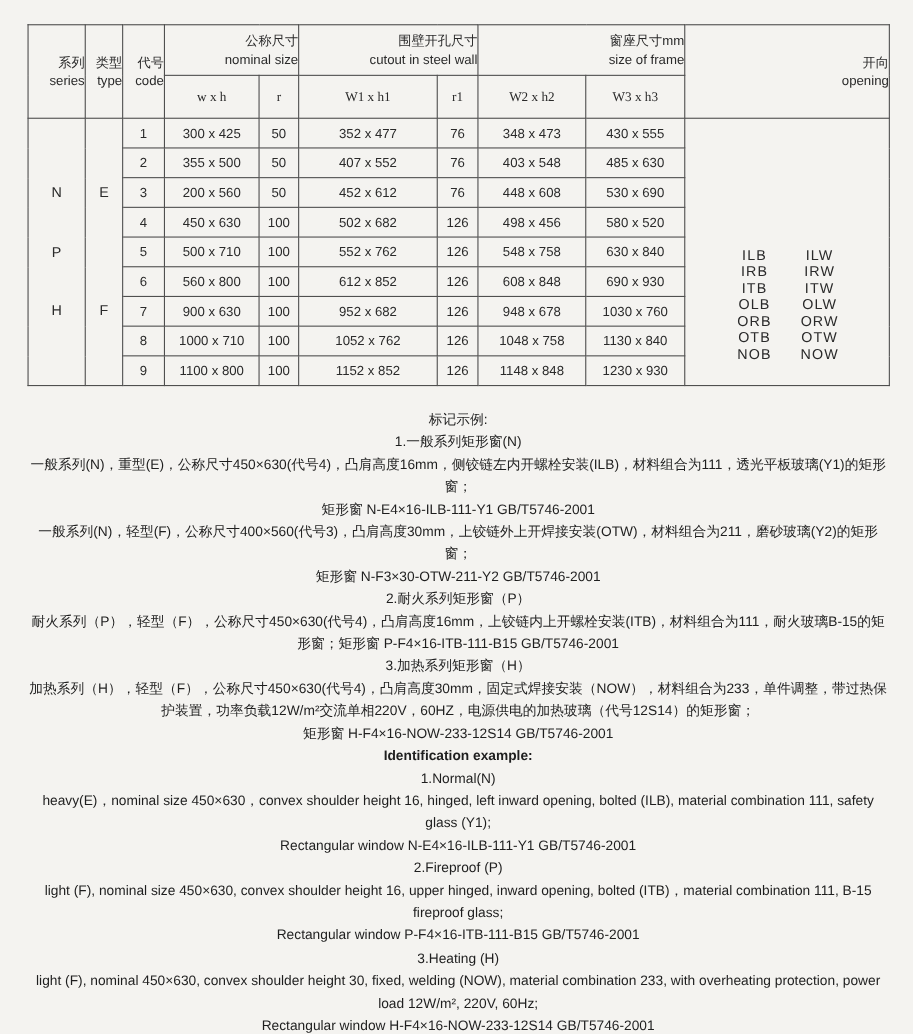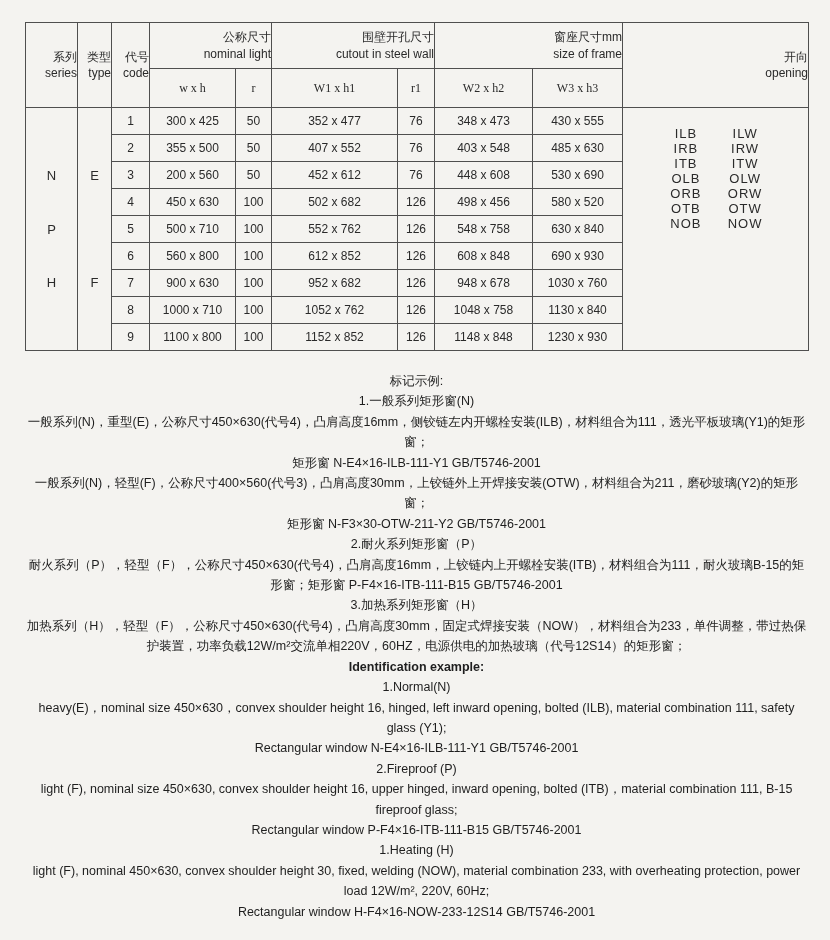--- a/index.html
+++ b/index.html
@@ -57,21 +57,21 @@
   .abs-label {
     position: absolute;
     left: 0; right: 0;
     transform: translateY(-50%);
     text-align: center;
     font-size: 13px;
   }
   .opening-box {
     display: flex;
     flex-direction: column;
-    justify-content: flex-start;
+    justify-content: flex-end;
     height: 203px;
     padding: 0;
     margin: 10px 0 13px 0;
   }
   .opening-row {
     display: grid;
     grid-template-columns: 1fr 1fr;
     width: 64%;
     margin: 0 auto;
     font-size: 13px;
@@ -121,21 +121,21 @@
         </th>
         <th rowspan="2">
           <div class="hdr-stack">
             <span>代号</span>
             <span>code</span>
           </div>
         </th>
         <th colspan="2">
           <div class="hdr-stack">
             <span>公称尺寸</span>
-            <span>nominal light</span>
+            <span>nominal size</span>
           </div>
         </th>
         <th colspan="2">
           <div class="hdr-stack">
             <span>围壁开孔尺寸</span>
             <span>cutout in steel wall</span>
           </div>
         </th>
         <th colspan="2">
           <div class="hdr-stack">
@@ -289,25 +289,26 @@
       <div class="note-line">标记示例:</div>
       <div class="note-line">1.一般系列矩形窗(N)</div>
       <div class="note-line">一般系列(N)，重型(E)，公称尺寸450×630(代号4)，凸肩高度16mm，侧铰链左内开螺栓安装(ILB)，材料组合为111，透光平板玻璃(Y1)的矩形窗；</div>
       <div class="note-line">矩形窗 N-E4×16-ILB-111-Y1 GB/T5746-2001</div>
       <div class="note-line">一般系列(N)，轻型(F)，公称尺寸400×560(代号3)，凸肩高度30mm，上铰链外上开焊接安装(OTW)，材料组合为211，磨砂玻璃(Y2)的矩形窗；</div>
       <div class="note-line">矩形窗 N-F3×30-OTW-211-Y2 GB/T5746-2001</div>
       <div class="note-line">2.耐火系列矩形窗（P）</div>
       <div class="note-line">耐火系列（P），轻型（F），公称尺寸450×630(代号4)，凸肩高度16mm，上铰链内上开螺栓安装(ITB)，材料组合为111，耐火玻璃B-15的矩形窗；矩形窗 P-F4×16-ITB-111-B15 GB/T5746-2001</div>
       <div class="note-line">3.加热系列矩形窗（H）</div>
       <div class="note-line">加热系列（H），轻型（F），公称尺寸450×630(代号4)，凸肩高度30mm，固定式焊接安装（NOW），材料组合为233，单件调整，带过热保护装置，功率负载12W/m²交流单相220V，60HZ，电源供电的加热玻璃（代号12S14）的矩形窗；</div>
+      <div class="note-line">矩形窗 H-F4×16-NOW-233-12S14 GB/T5746-2001</div>
       <div class="note-line note-bold">Identification example:</div>
       <div class="note-line">1.Normal(N)</div>
       <div class="note-line">heavy(E)，nominal size 450×630，convex shoulder height 16, hinged, left inward opening, bolted (ILB), material combination 111, safety glass (Y1);</div>
       <div class="note-line">Rectangular window  N-E4×16-ILB-111-Y1  GB/T5746-2001</div>
       <div class="note-line">2.Fireproof (P)</div>
       <div class="note-line">light (F), nominal size 450×630, convex shoulder height 16, upper hinged, inward opening, bolted (ITB)，material combination 111, B-15 fireproof glass;</div>
       <div class="note-line">Rectangular window  P-F4×16-ITB-111-B15  GB/T5746-2001</div>
-      <div class="note-line">1.Heating (H)</div>
+      <div class="note-line">3.Heating (H)</div>
       <div class="note-line">light (F), nominal 450×630, convex shoulder height 30, fixed, welding (NOW), material combination 233, with overheating protection, power load 12W/m², 220V, 60Hz;</div>
       <div class="note-line">Rectangular window  H-F4×16-NOW-233-12S14  GB/T5746-2001</div>
     </div>
 
 </div>
 
 </body></html>

